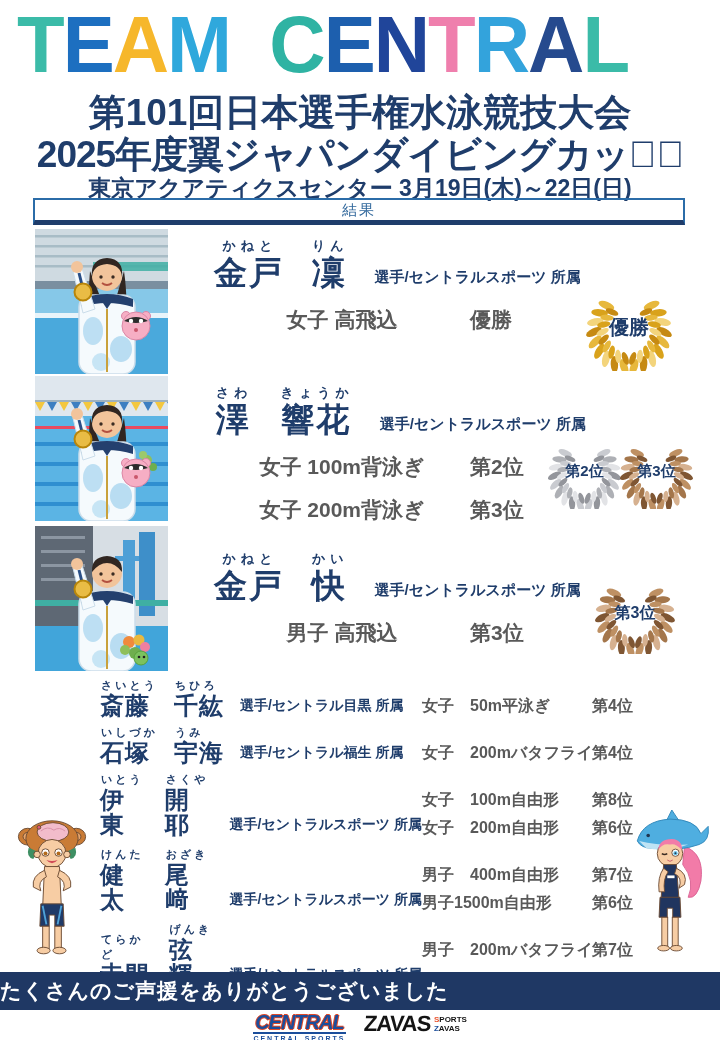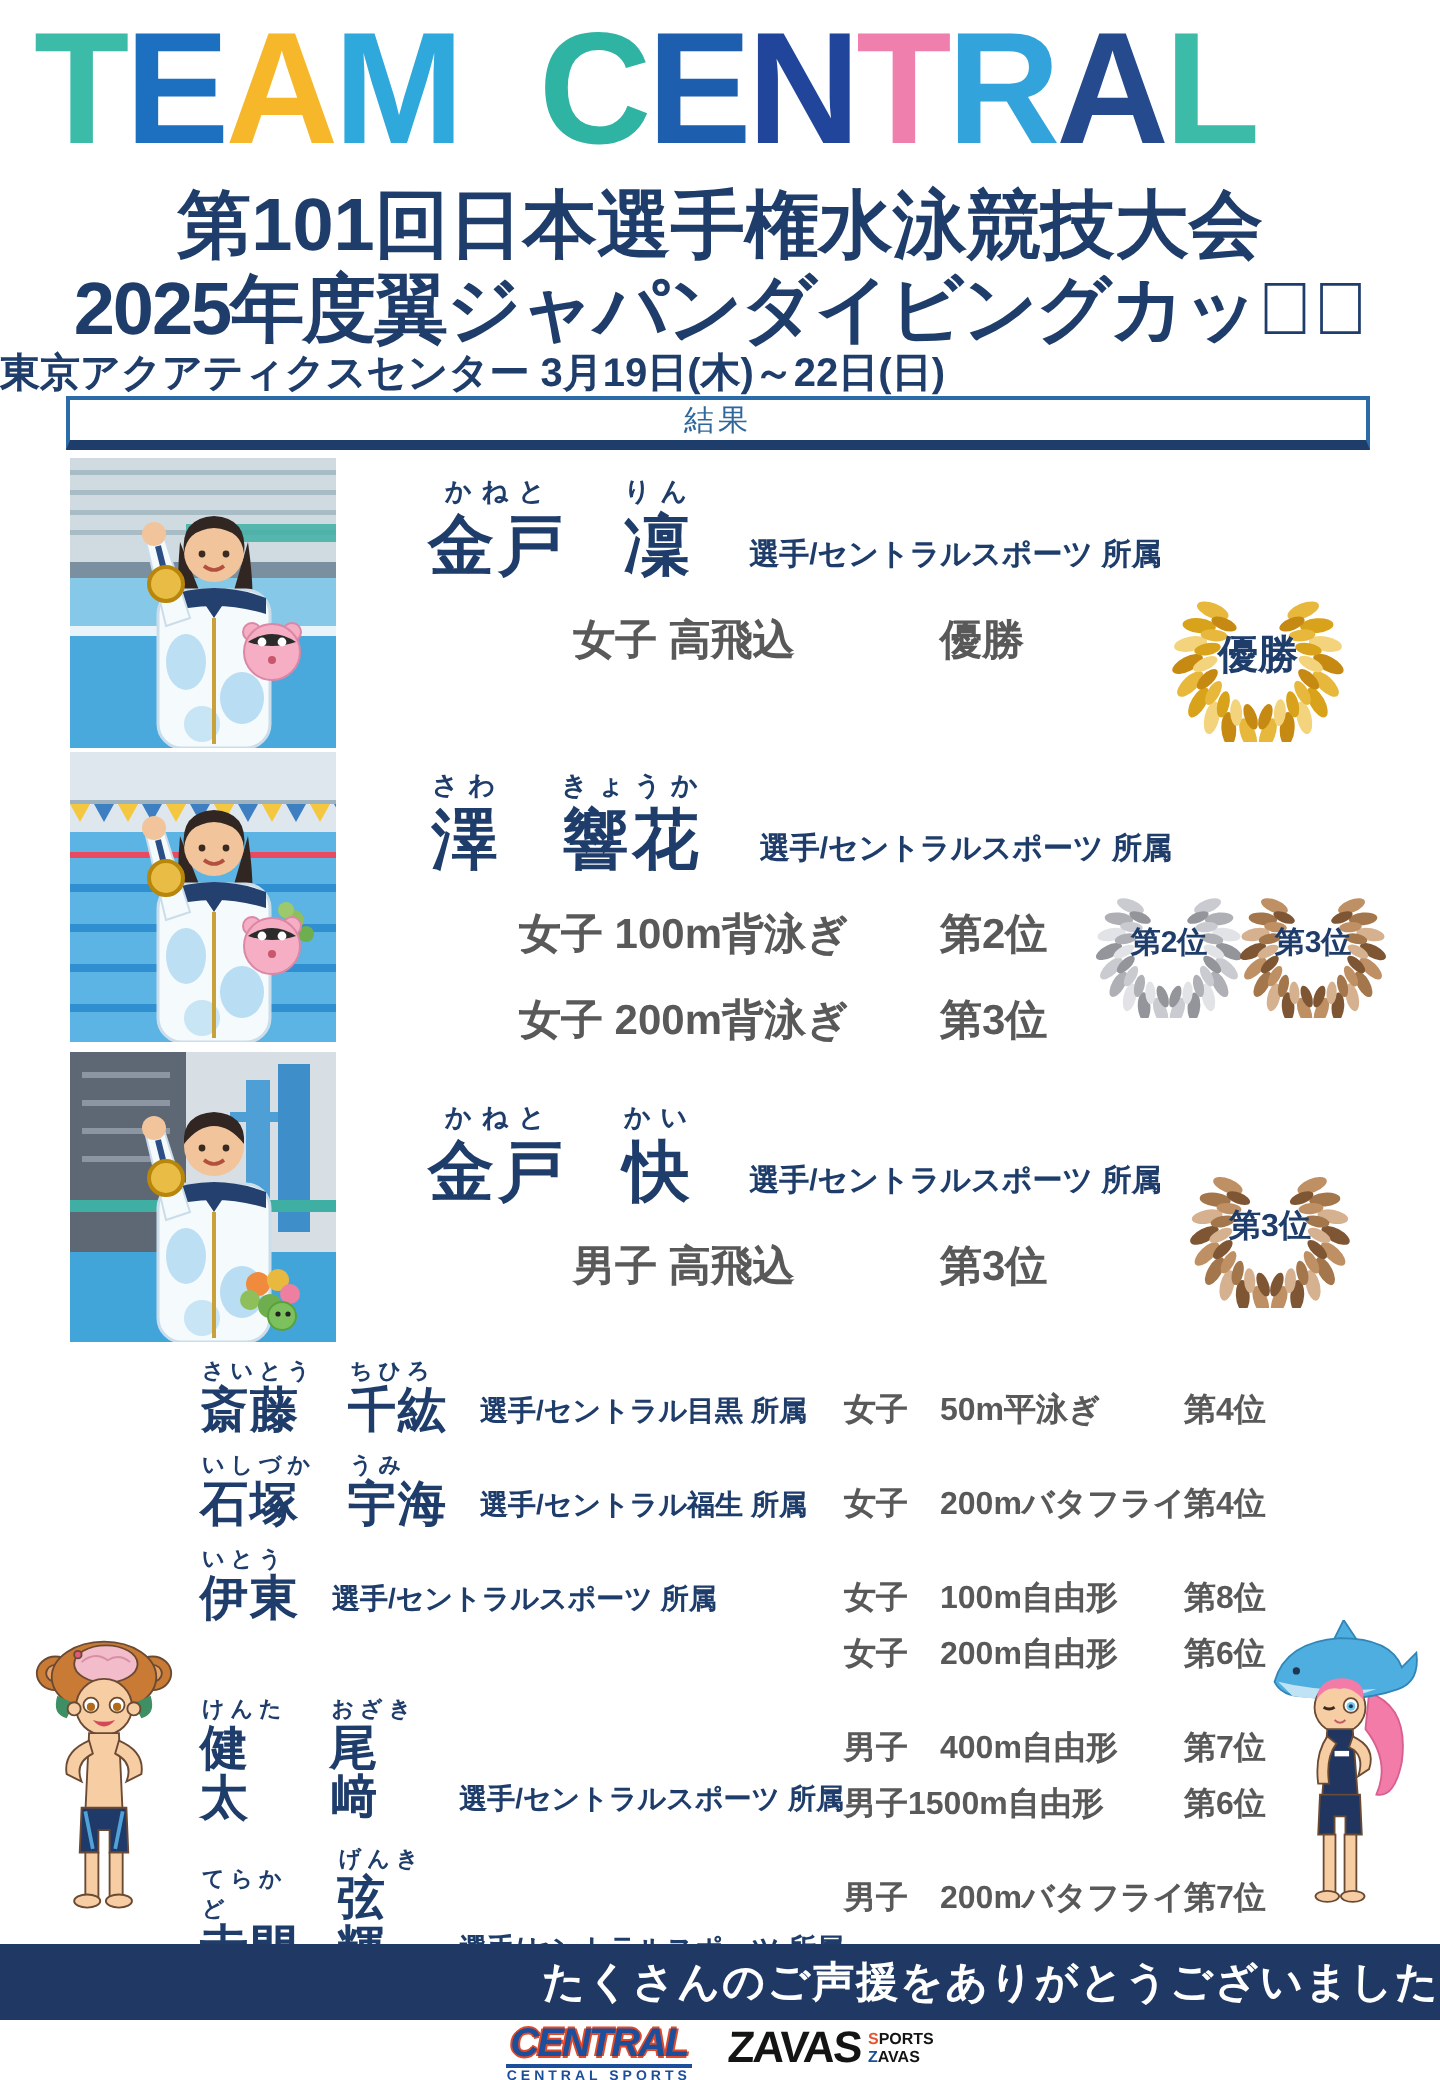--- a/index.html
+++ b/index.html
@@ -9,22 +9,22 @@
   
   .logo-row{position:absolute;top:0;left:17px;width:720px;height:88px;text-align:left;
             font-weight:900;font-size:78px;line-height:88px;letter-spacing:-2px;white-space:pre;}
   .logo-letter{display:inline-block;transform:scaleY(1.02);}
 
   
   .title1{position:absolute;top:88px;left:0;width:720px;text-align:center;
           font-size:37px;font-weight:900;color:#1F3D6B;letter-spacing:0px;}
   .title2{position:absolute;top:130px;left:0;width:720px;text-align:center;
           font-size:37px;font-weight:900;color:#1F3D6B;letter-spacing:-1px;}
-  .venue{position:absolute;top:173px;left:0;width:720px;
-         font-size:20px;font-weight:700;color:#1F3D6B;}
+  .venue{position:absolute;top:173px;left:0;width:720px;text-align:center;
+         font-size:23px;font-weight:700;color:#1F3D6B;}
   .results-box{position:absolute;top:198px;left:33px;width:648px;height:20px;
          border:2px solid #2B6CA8;border-bottom:5px solid #1F3D6B;
          display:flex;align-items:center;justify-content:center;
          font-size:15px;color:#30679B;font-weight:400;letter-spacing:2px;}
 
   
   .cards{position:absolute;top:229px;left:0;width:720px;}
   .card{position:relative;display:flex;padding-left:35px;text-align:center;}
   .card-h1{height:147px;}.card-h2{height:150px;}.card-h3{height:148px;}
   .photo{width:133px;height:145px;flex:none;overflow:hidden;background:#cfe0ea;}
@@ -63,21 +63,21 @@
   .lev-name{width:170px;}
 
   
   .mascot{position:absolute;}
   .mascot svg{display:block;width:100%;height:100%;}
   .mascot-left{left:4px;top:818px;width:96px;height:140px;}
   .mascot-right{left:622px;top:810px;width:96px;height:150px;}
 
   
   .footer-banner{position:absolute;top:972px;left:0;width:720px;height:38px;background:#1F3864;
-        color:#fff;display:flex;align-items:center;justify-content:flex-end;
+        color:#fff;display:flex;align-items:center;justify-content:flex-start;
         font-size:21px;font-weight:700;letter-spacing:1px;}
   .logos{position:absolute;top:1012px;left:0;width:720px;display:flex;justify-content:center;
          gap:18px;align-items:flex-start;}
   .central-logo{text-align:center;}
   .central-word{font-size:20px;font-weight:900;font-style:italic;color:#1B4E9B;letter-spacing:-1px;
         text-shadow:1px 0 #E04A2A,-1px 0 #E04A2A,0 1px #E04A2A,0 -1px #E04A2A;
         border-bottom:2px solid #1B4E9B;line-height:20px;padding:0 2px;}
   .central-sub{font-size:7px;font-weight:700;color:#1B4E9B;letter-spacing:2px;margin-top:1px;}
   .savas-logo{display:flex;align-items:center;gap:4px;}
   .savas-word{font-size:22px;font-weight:900;letter-spacing:-1px;color:#141414;transform:skewX(-4deg);line-height:24px;}
@@ -507,20 +507,24 @@
           </div>
       </div>
     </div>
 
     <div class="lrow">
       <div class="lname">
         <span class="lnp">
             <span class="lfuri">いとう</span>
             <span class="lkanji">伊東</span>
           </span>
+        <span class="lnp">
+            <span class="lfuri">さくや</span>
+            <span class="lkanji">開耶</span>
+          </span>
         <span class="laffil">選手/セントラルスポーツ 所属</span>
       </div>
       <div class="levents">
         <div class="lev">
             <span class="lev-name">女子　100m自由形</span>
             <span>第8位</span>
           </div>
         <div class="lev">
             <span class="lev-name">女子　200m自由形</span>
             <span>第6位</span>

